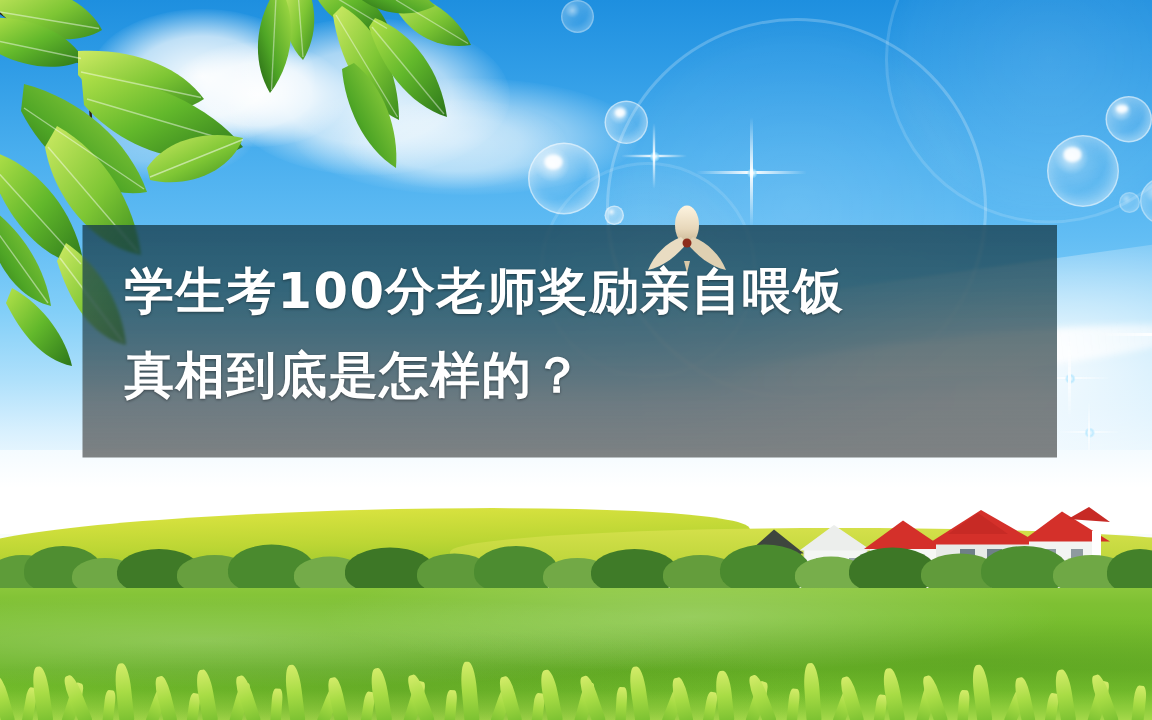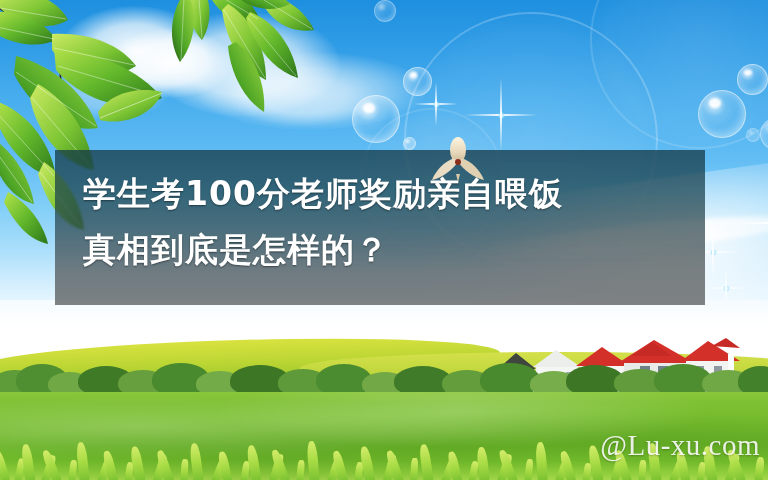--- a/index.html
+++ b/index.html
@@ -504,15 +504,14 @@
           <stop offset="100%" stop-color="#c8b592"></stop>
       </linearGradient>
     </defs>
     <ellipse cx="26" cy="14" rx="8" ry="13" fill="url(#bdy)"></ellipse>
     <path d="M22 22 C 12 26, 4 34, 0 44 C 10 42, 20 34, 26 26 Z" fill="#e9dcc2"></path>
     <path d="M30 22 C 40 26, 48 34, 52 44 C 42 42, 32 34, 26 26 Z" fill="#dfd0b2"></path>
     <circle cx="26" cy="26" r="3" fill="#8c2d1c"></circle>
     <path d="M24 38 L26 46 L28 38 Z" fill="#d9c9a8"></path>
   </svg>
 
-  <div class="watermark">@Lu-xu.com</div>
 
 </div>
 
 </body></html>

